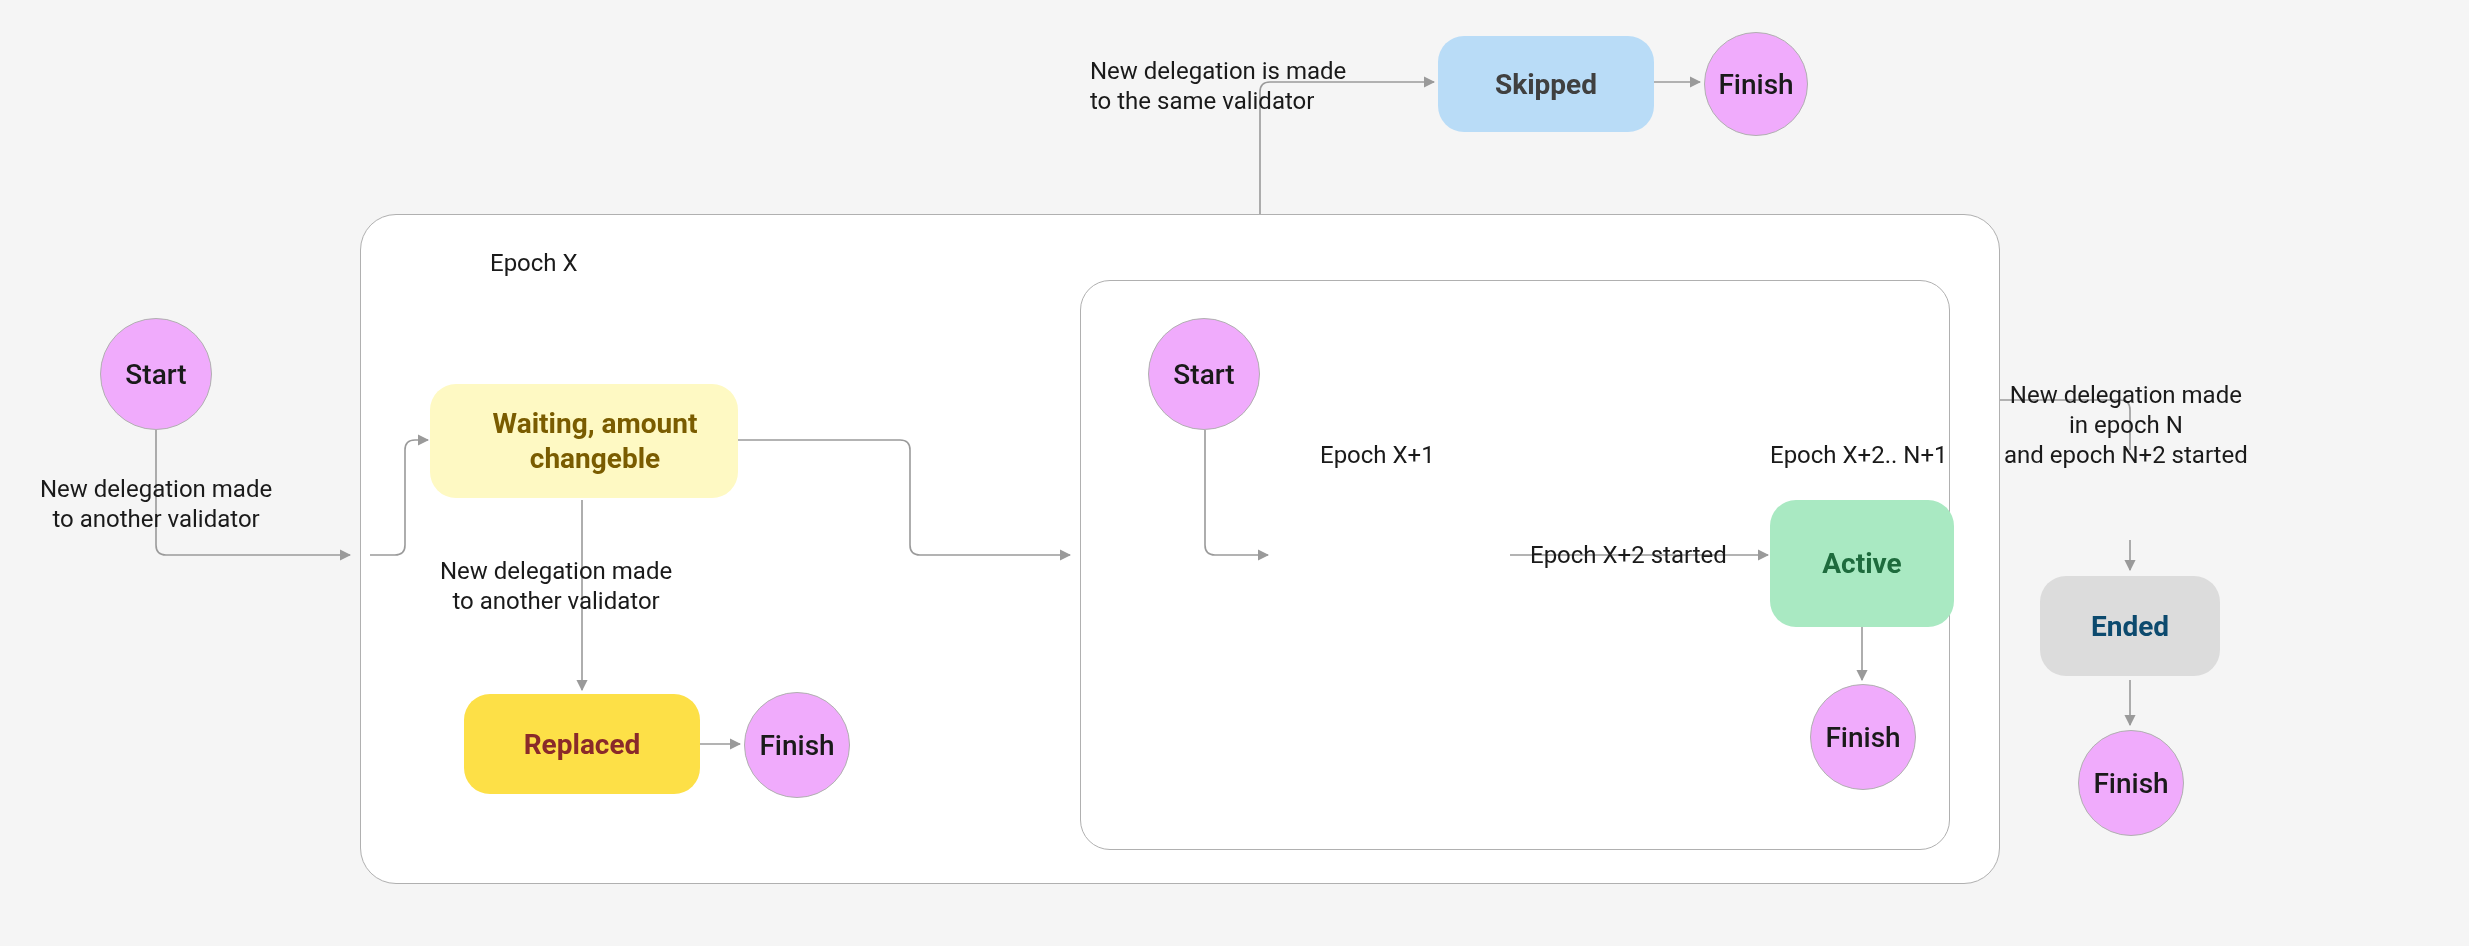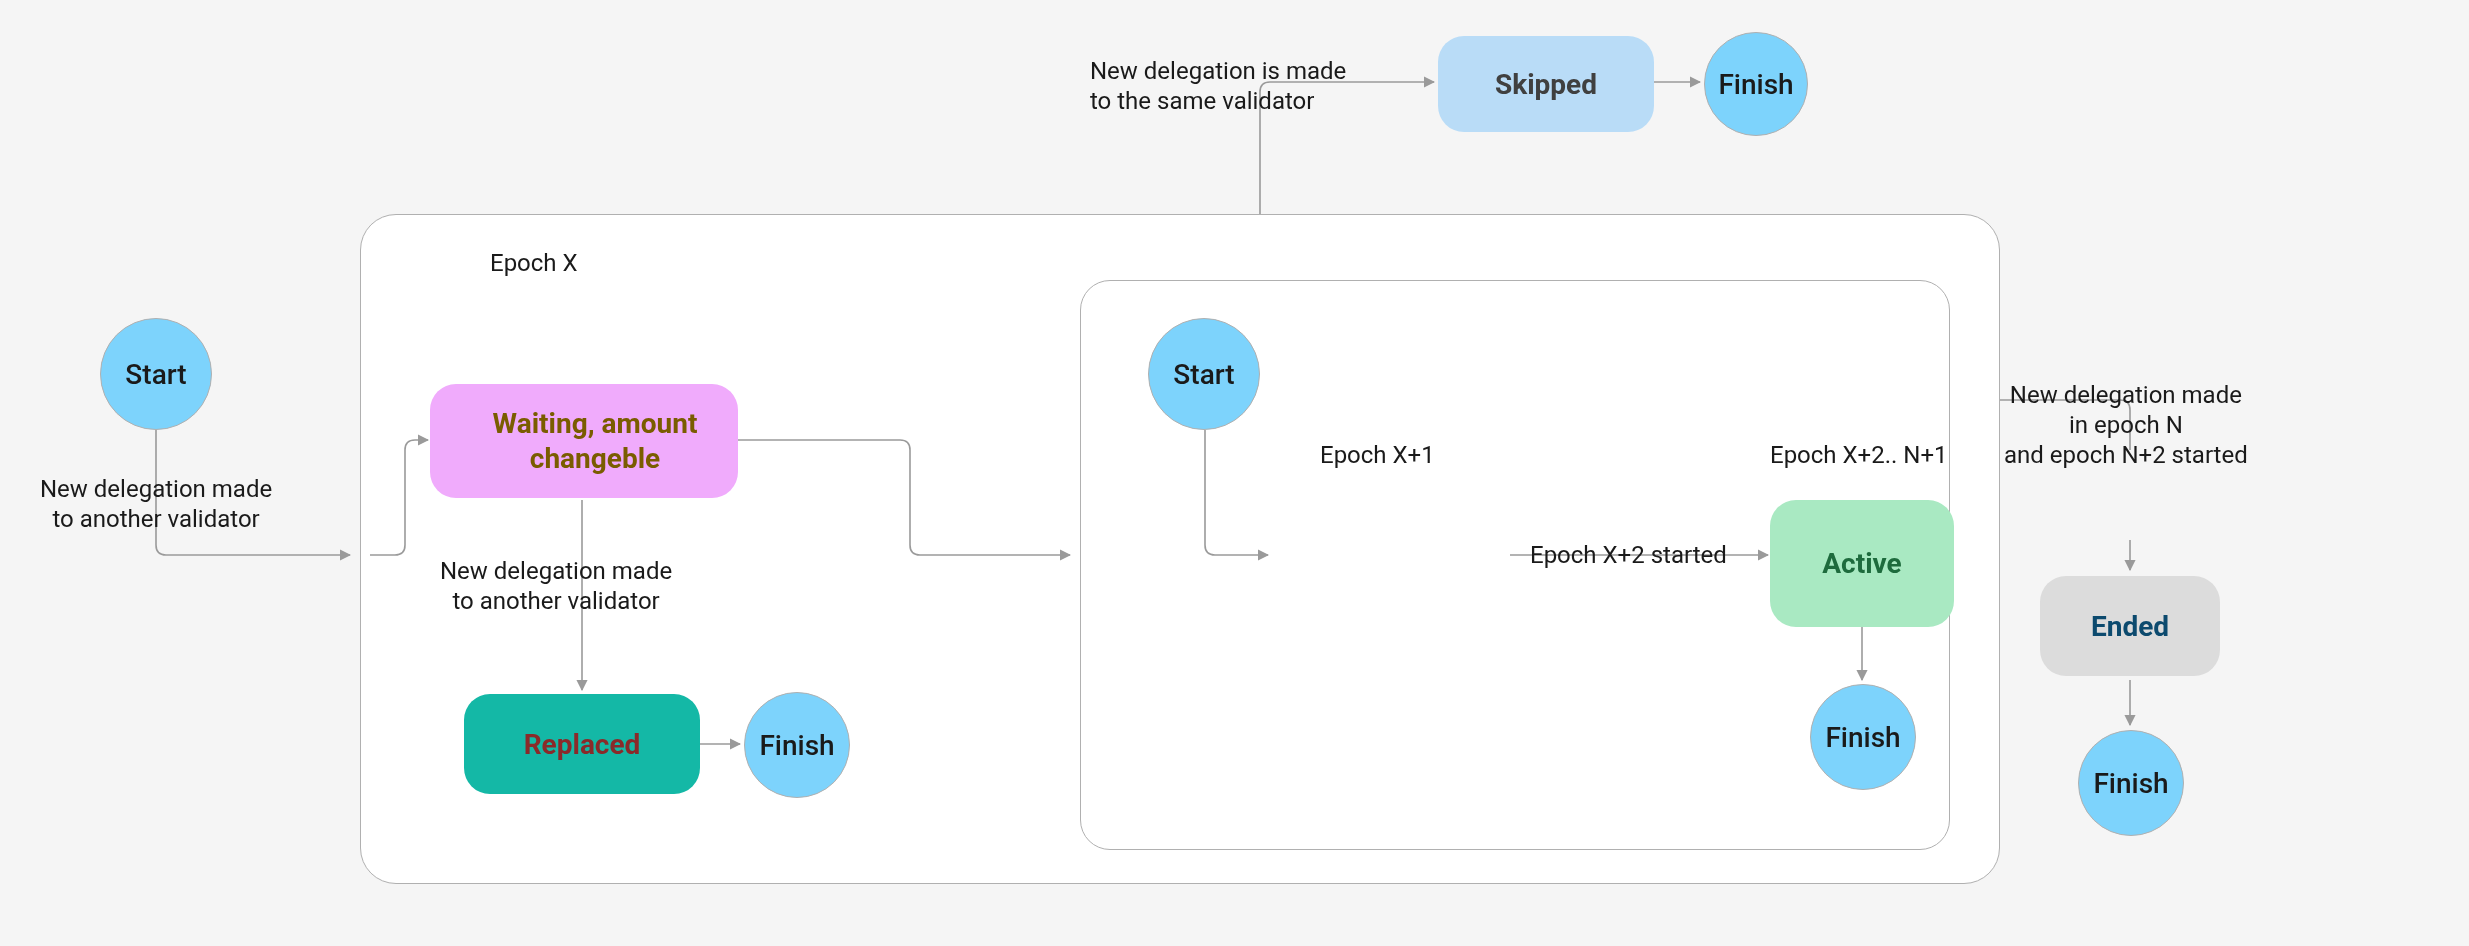--- a/index.html
+++ b/index.html
@@ -33,43 +33,43 @@
     position: absolute;
     border: 1.5px solid #b0b0b0;
     border-radius: 30px;
     background: #fff;
     box-sizing: border-box;
   }
   .circle {
     position: absolute;
     border: 1.5px solid #b0b0b0;
     border-radius: 50%;
-    background: #7dd3fc;
+    background: #f0abfc;
     display: flex;
     align-items: center;
     justify-content: center;
     font-size: 28px;
     font-weight: 500;
     box-sizing: border-box;
   }
   .state {
     position: absolute;
     border-radius: 26px;
     display: flex;
     align-items: center;
     justify-content: center;
     text-align: center;
     font-size: 28px;
     font-weight: 700;
     line-height: 1.25;
     box-sizing: border-box;
     padding: 4px 10px;
   }
-  .state.yellow  { background: #f0abfc; color: #7a5c00; padding-left: 32px; }
-  .state.red     { background: #14b8a6; color: #8a2a2a; }
+  .state.yellow  { background: #fef9c3; color: #7a5c00; padding-left: 32px; }
+  .state.red     { background: #fde047; color: #8a2a2a; }
   .state.blue    { background: #b9dcf7; color: #404040; }
   .state.green   { background: #a9e9c2; color: #1e6b3d; }
   .state.gray    { background: #dcdcdc; color: #0c4a6e; }
   .lbl {
     position: absolute;
     font-size: 24px;
     line-height: 1.25;
     text-align: center;
     color: #1a1a1a;
     white-space: pre;

